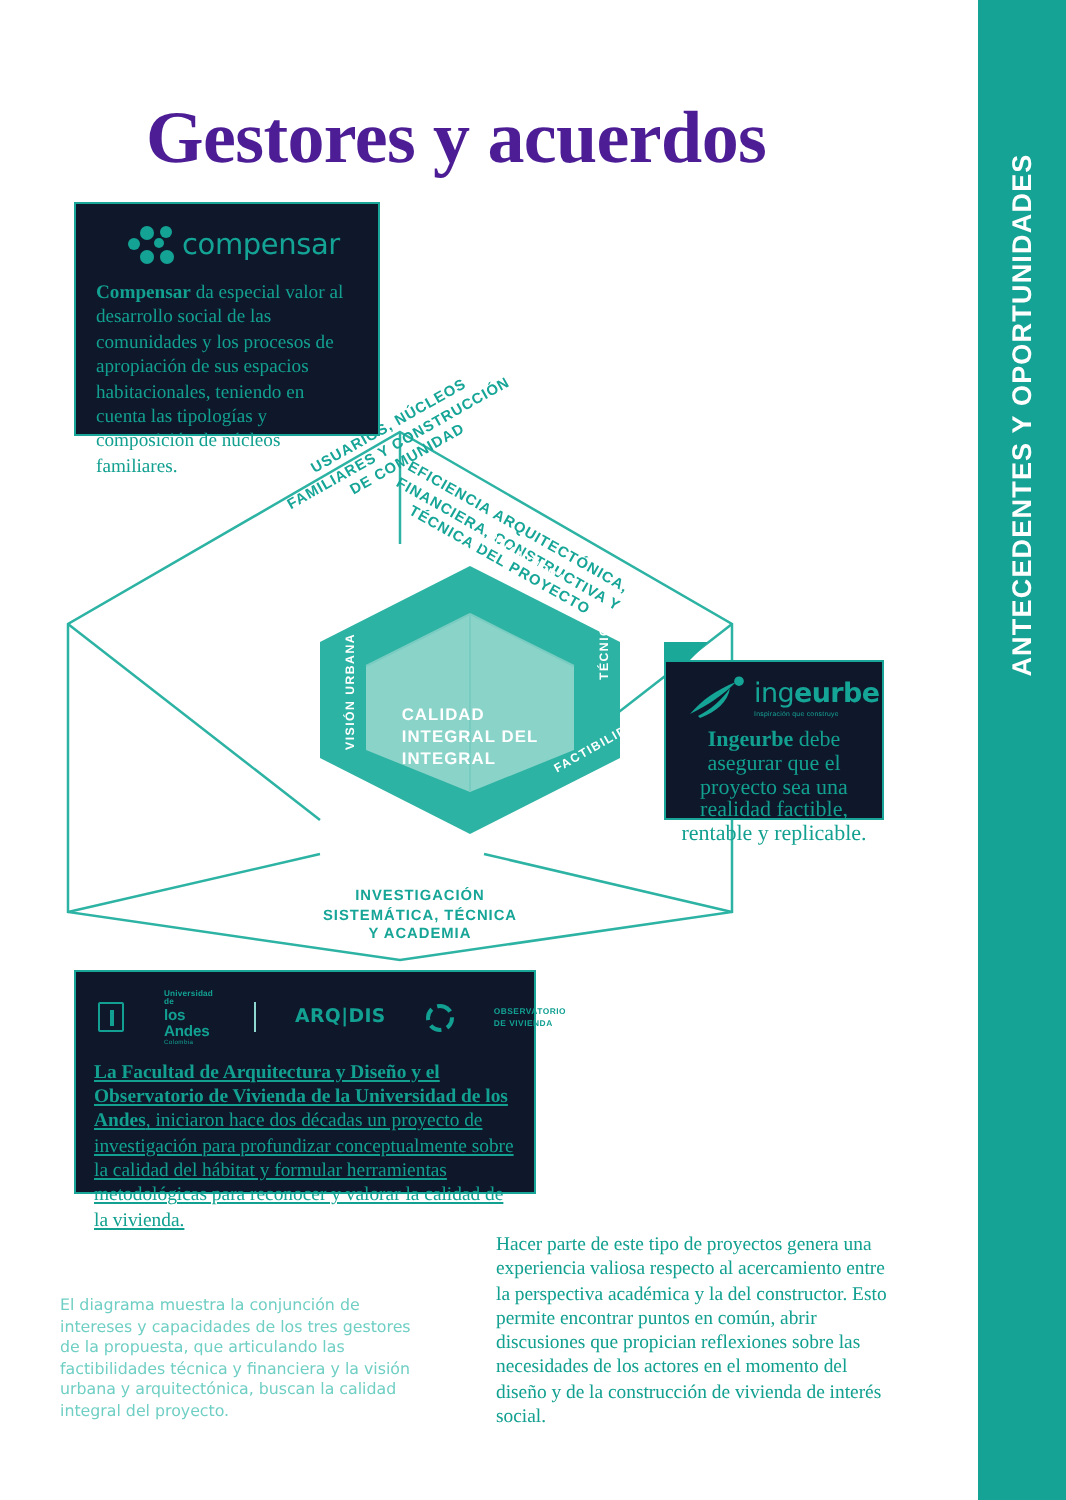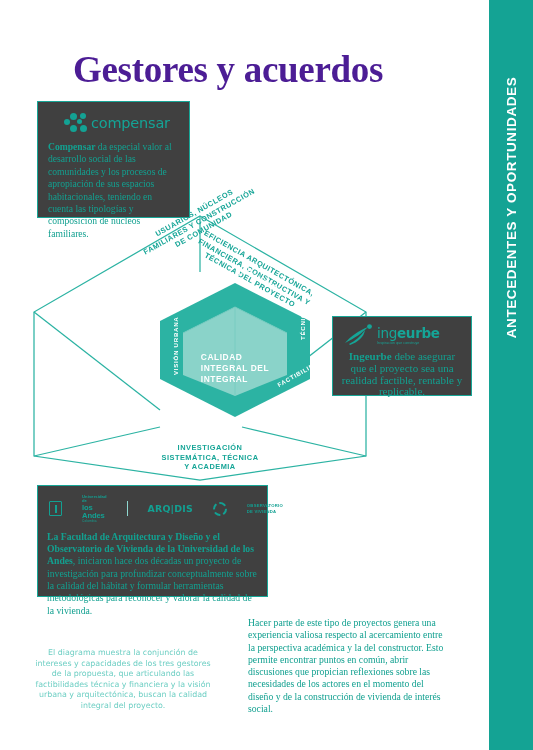--- a/index.html
+++ b/index.html
@@ -28,21 +28,21 @@
   .title{
     position:absolute;left:37px;top:48px;
     font-family:"Liberation Serif",serif;
     font-weight:bold;font-size:37px;color:#4c1d95;
     letter-spacing:-.3px;
     margin-left:36px;
   }
 
   
   .card{
-    position:absolute;background:#404040;
+    position:absolute;background:#0f172a;
     border:1.3px solid #17a697;
     box-sizing:border-box;
     z-index:6;
   }
   .card .body{
     font-family:"Liberation Serif",serif;
     color:#12a090;
     font-size:9.6px;line-height:12.4px;
   }
   .card .body b{font-weight:bold;}
@@ -66,21 +66,21 @@
   #card-compensar{left:37px;top:101px;width:153px;height:117px;padding:9px 10px 0 10px;}
   .logo-compensar{display:flex;align-items:center;gap:4px;margin:2px 0 8px 16px;}
   .dots{position:relative;width:23px;height:20px;flex:none;}
   .dots i{position:absolute;background:#13a294;border-radius:50%;display:block;}
   .compensar-word{
     font-size:14.5px;color:#14a496;letter-spacing:-.2px;
     font-family:"DejaVu Sans",sans-serif;
   }
 
   
-  #card-ingeurbe{left:332px;top:316px;width:140px;height:80px;padding:6px 7px 0 7px;}
+  #card-ingeurbe{left:332px;top:330px;width:110px;height:80px;padding:6px 7px 0 7px;}
   .logo-ingeurbe{display:flex;align-items:center;gap:3px;margin:1px 0 5px 4px;}
   .swoosh{position:relative;width:30px;height:22px;flex:none;}
   .ing-text{line-height:1;}
   .ing-word{font-size:13.5px;color:#15a597;font-weight:bold;letter-spacing:-.3px;
     font-family:"DejaVu Sans",sans-serif;}
   .ing-word .lt{font-weight:normal;}
   .ing-tag{font-size:3.4px;color:#15a597;letter-spacing:.15px;margin-top:1px;}
   #card-ingeurbe .body{text-align:center;font-size:11px;line-height:11.8px;}
 
   
@@ -97,21 +97,21 @@
   .andes-txt .l2{font-size:7.6px;font-weight:bold;letter-spacing:-.1px;}
   .andes-txt .l3{font-size:3.1px;letter-spacing:.2px;}
   .vline{width:1px;height:15px;background:#8fd8d0;flex:none;}
   .arqdis{font-size:9.4px;font-weight:bold;color:#12a092;letter-spacing:.2px;
     font-family:"DejaVu Sans",sans-serif;flex:none;}
   .obs-circle{
     width:14px;height:14px;border-radius:50%;
     border:2.4px dashed #12a092;box-sizing:border-box;flex:none;
   }
   .obs-txt{font-size:4.2px;font-weight:bold;color:#12a092;line-height:5.4px;letter-spacing:.25px;}
-  #card-andes .body{font-size:9.7px;line-height:12.3px;}
+  #card-andes .body{font-size:9.7px;line-height:12.3px;text-decoration:underline;}
 
   
   #hexframe{position:absolute;left:30px;top:212px;width:340px;height:272px;z-index:2;}
 
   
   #cube{position:absolute;left:160px;top:283px;width:150px;height:134px;z-index:3;}
 
   
   .hexlab{
     position:absolute;color:#16a597;font-size:7.4px;font-weight:bold;
@@ -139,21 +139,20 @@
     z-index:5;text-align:left;color:#ffffff;
     font-size:8.4px;font-weight:bold;line-height:11px;letter-spacing:.55px;
     white-space:nowrap;
   }
 
   
   #caption-left{
     position:absolute;left:30px;top:648px;width:186px;
     color:#6fcfc4;font-size:7.9px;line-height:10.6px;
     font-family:"DejaVu Sans",sans-serif;
-    text-align:center;
   }
   #caption-right{
     position:absolute;left:248px;top:617px;width:200px;
     color:#12a090;font-family:"Liberation Serif",serif;
     font-size:9.7px;line-height:12.3px;
   }
 </style>
 </head>
 <body>
 

